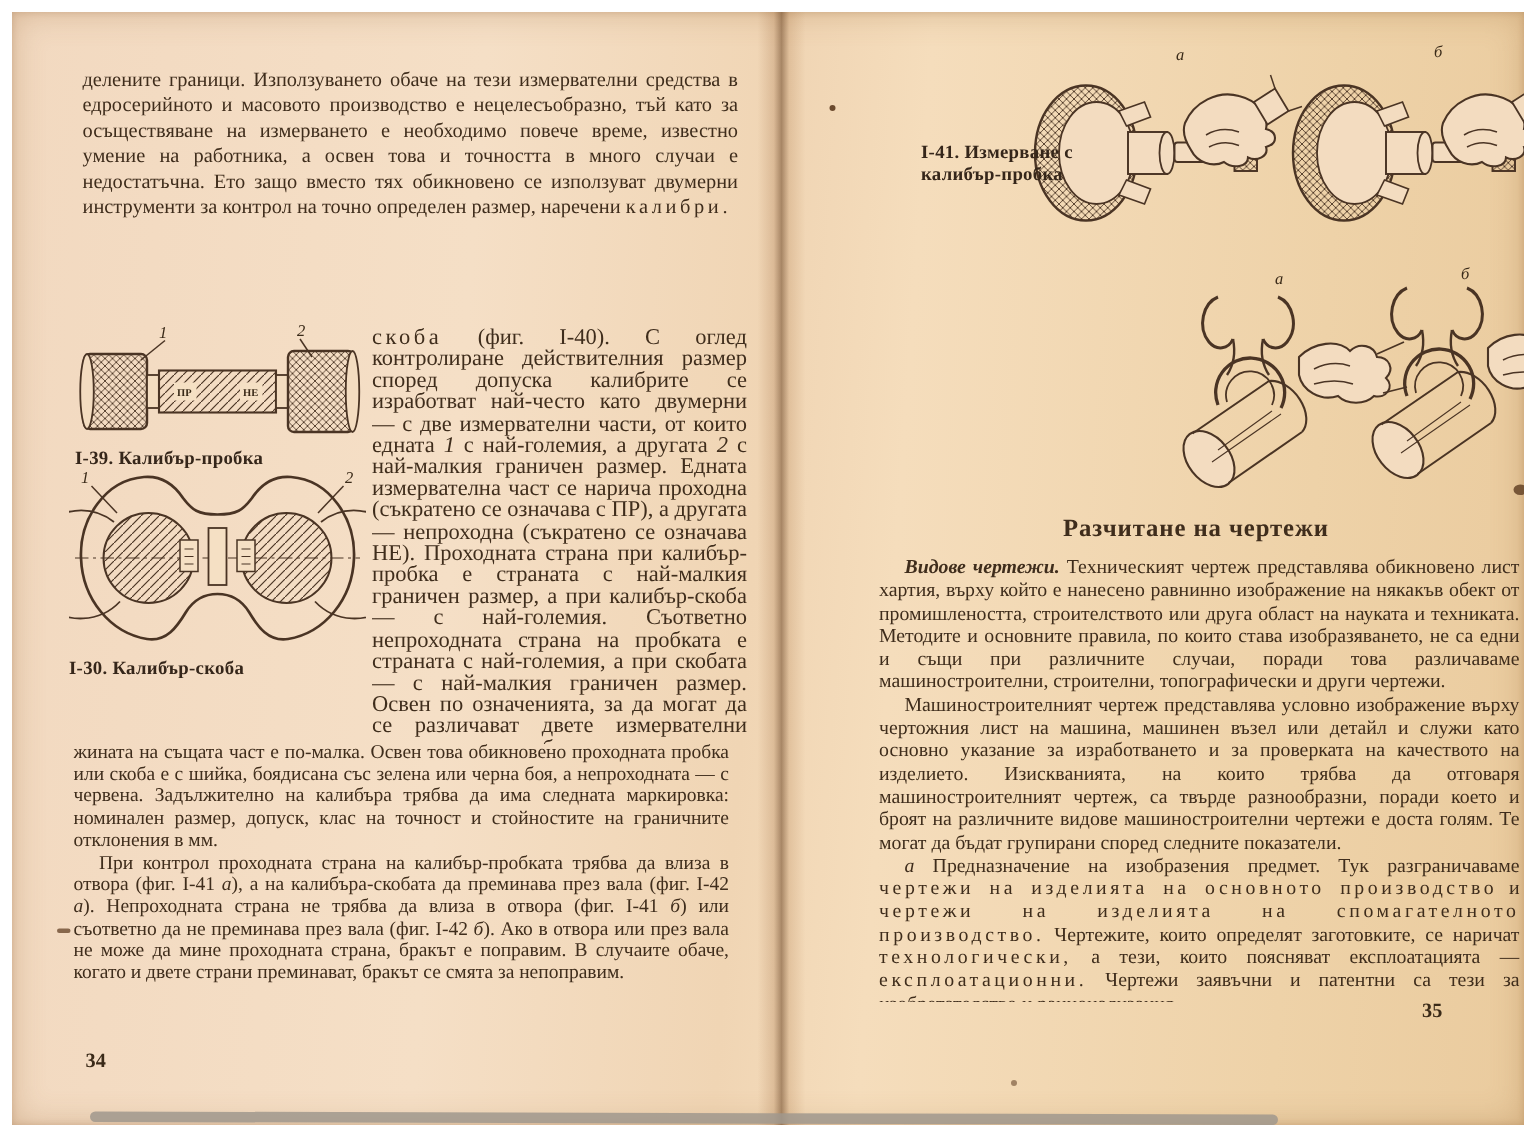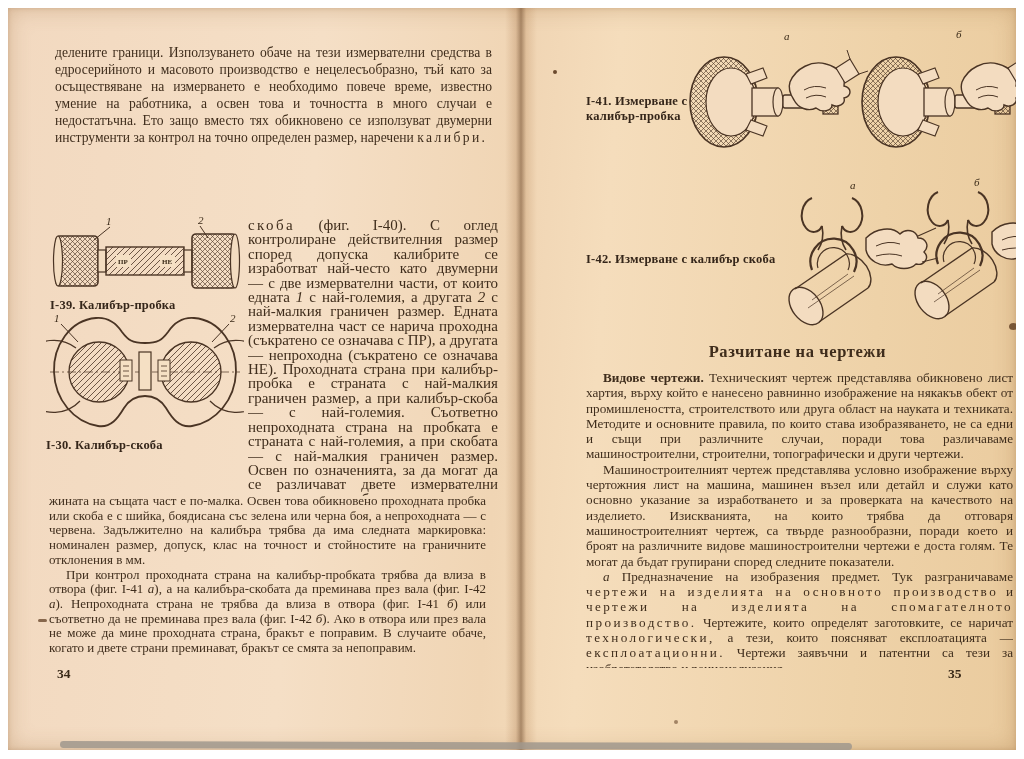--- a/index.html
+++ b/index.html
@@ -13,38 +13,38 @@
     box-shadow:inset 0 0 22px rgba(150,100,50,.30), inset 0 0 4px rgba(130,85,40,.25);
   }
   .fold{
     position:absolute;left:497px;top:0;width:32px;height:100%;
     background:linear-gradient(90deg,rgba(145,90,45,0) 0%,rgba(145,90,45,.22) 34%,rgba(95,55,22,.50) 50%,rgba(160,105,55,.20) 66%,rgba(145,90,45,0) 100%);
   }
   .txt{position:absolute;color:#3f2d1c;text-align:justify;}
   .txt p{margin:0;}
   .ind{text-indent:17px;}
   .seg-spaced{letter-spacing:2.4px;margin-top:44px;}
-  .seg-bold{font-weight:bold;}
+  .seg-bold{font-weight:bold;font-style:italic;}
   .seg-italic{font-style:italic;}
   .lp-p1{left:47px;top:36px;width:437px;font-size:13.6px;line-height:17px;}
   .lp-narrow{left:240px;top:210px;width:250px;height:278px;overflow:hidden;font-size:15px;line-height:14.4px;}
   .lp-cont{left:41px;top:486px;width:437px;max-height:172px;overflow:hidden;font-size:13px;line-height:14.7px;}
   .figure{position:absolute;display:flex;flex-direction:column;}
   .fig-caption{font-size:12.5px;font-weight:bold;color:#35261a;margin-top:4px;letter-spacing:.2px;}
   .fig39{left:42px;top:206px;width:194px;}
   .fig40{left:38px;top:300px;width:200px;}
   .fig41{left:676px;top:20px;}
   .fig42{left:770px;top:170px;}
   .cap-float{position:absolute;font-size:12.5px;font-weight:bold;color:#35261a;line-height:15px;letter-spacing:.2px;}
-  .cap41{left:578px;top:86px;width:122px;}
+  .cap41{left:606px;top:86px;width:122px;}
   .cap42{left:578px;top:244px;width:240px;}
   .rp-head{left:578px;top:334px;width:300px;font-size:16.5px;font-weight:bold;letter-spacing:.6px;text-align:right;}
   .rp-body{left:578px;top:362px;width:427px;height:298px;overflow:hidden;font-size:13.2px;line-height:15.3px;}
   .page-num{position:absolute;font-size:13.5px;font-weight:bold;color:#3a2a18;}
-  .num-left{left:49px;top:658px;}
+  .num-left{left:49px;top:691px;}
   .num-right{left:940px;top:658px;width:58px;text-align:left;}
   .band{
     position:absolute;left:52px;top:734px;width:792px;height:7px;border-radius:4px;
     background:#a0988d;opacity:.85;transform:rotate(.15deg);
   }
   .speck{position:absolute;border-radius:50%;background:#6b4a2e;}
   .sp1{left:545px;top:62px;width:4px;height:4px;}
   .sp2{left:1001px;top:315px;width:9px;height:7px;opacity:.9;}
   .sp3{left:30px;top:611px;width:9px;height:3px;border-radius:2px;opacity:.8;}
   .sp4{left:666px;top:712px;width:4px;height:4px;opacity:.6;}
@@ -164,21 +164,20 @@
         <path class="ink" d="M40,36 C42,46 40,54 36,60 M60,36 C58,46 60,54 64,60" stroke-width="1.6"></path>
         <path class="ink" d="M30,80 A23,23 0 1 1 72,82" stroke-width="2.2"></path>
         <path class="ink" d="M36,78 A16,16 0 1 1 66,80" stroke-width="1.2"></path>
         <path d="M84,48 C94,38 110,36 118,44 C124,38 134,40 136,48 C144,48 148,56 142,62 C148,68 142,76 134,74 C128,80 116,80 110,74 C98,78 86,70 84,60 Z" fill="#f3dcc0" stroke="#4a3424" stroke-width="1.4"></path>
         <path class="ink" d="M94,56 q12,-6 24,-2 M94,66 q14,-4 26,0" stroke-width="1"></path>
         <path class="ink" d="M136,46 L154,38 M140,72 L156,68" stroke-width="1.2"></path>
       </g>
       <use href="#g42a" x="126" y="-6"></use>
     </svg>
   </div>
-  <div class="cap-float cap42">I-42. Измерване с калибър скоба</div>
 
   <div class="txt rp-head">Разчитане на чертежи</div>
 
   <div class="txt rp-body">
     <p class="ind"><span class="seg-bold">Видове чертежи.</span><span class="seg-normal"> Техническият чертеж представлява обикновено лист хартия, върху който е нанесено равнинно изображение на някакъв обект от промишлеността, строителството или друга област на науката и техниката. Методите и основните правила, по които става изобразяването, не са едни и същи при различните случаи, поради това различаваме машиностроителни, строителни, топографически и други чертежи.</span></p>
     <p class="ind"><span class="seg-normal">Машиностроителният чертеж представлява условно изображение върху чертожния лист на машина, машинен възел или детайл и служи като основно указание за изработването и за проверката на качеството на изделието. Изискванията, на които трябва да отговаря машиностроителният чертеж, са твърде разнообразни, поради което и броят на различните видове машиностроителни чертежи е доста голям. Те могат да бъдат групирани според следните показатели.</span></p>
     <p class="ind"><span class="seg-italic">а</span><span class="seg-normal"> Предназначение на изобразения предмет. Тук разграничаваме </span><span class="seg-spaced">чертежи на изделията на основното производство</span><span class="seg-normal"> и </span><span class="seg-spaced">чертежи на изделията на спомагателното производство.</span><span class="seg-normal"> Чертежите, които определят заготовките, се наричат </span><span class="seg-spaced">технологически,</span><span class="seg-normal"> а тези, които поясняват експлоатацията — </span><span class="seg-spaced">експлоатационни.</span><span class="seg-normal"> Чертежи заявъчни и патентни са тези за изобретателство и рационализация.</span></p>
   </div>
 
   <div class="page-num num-right">35</div>

